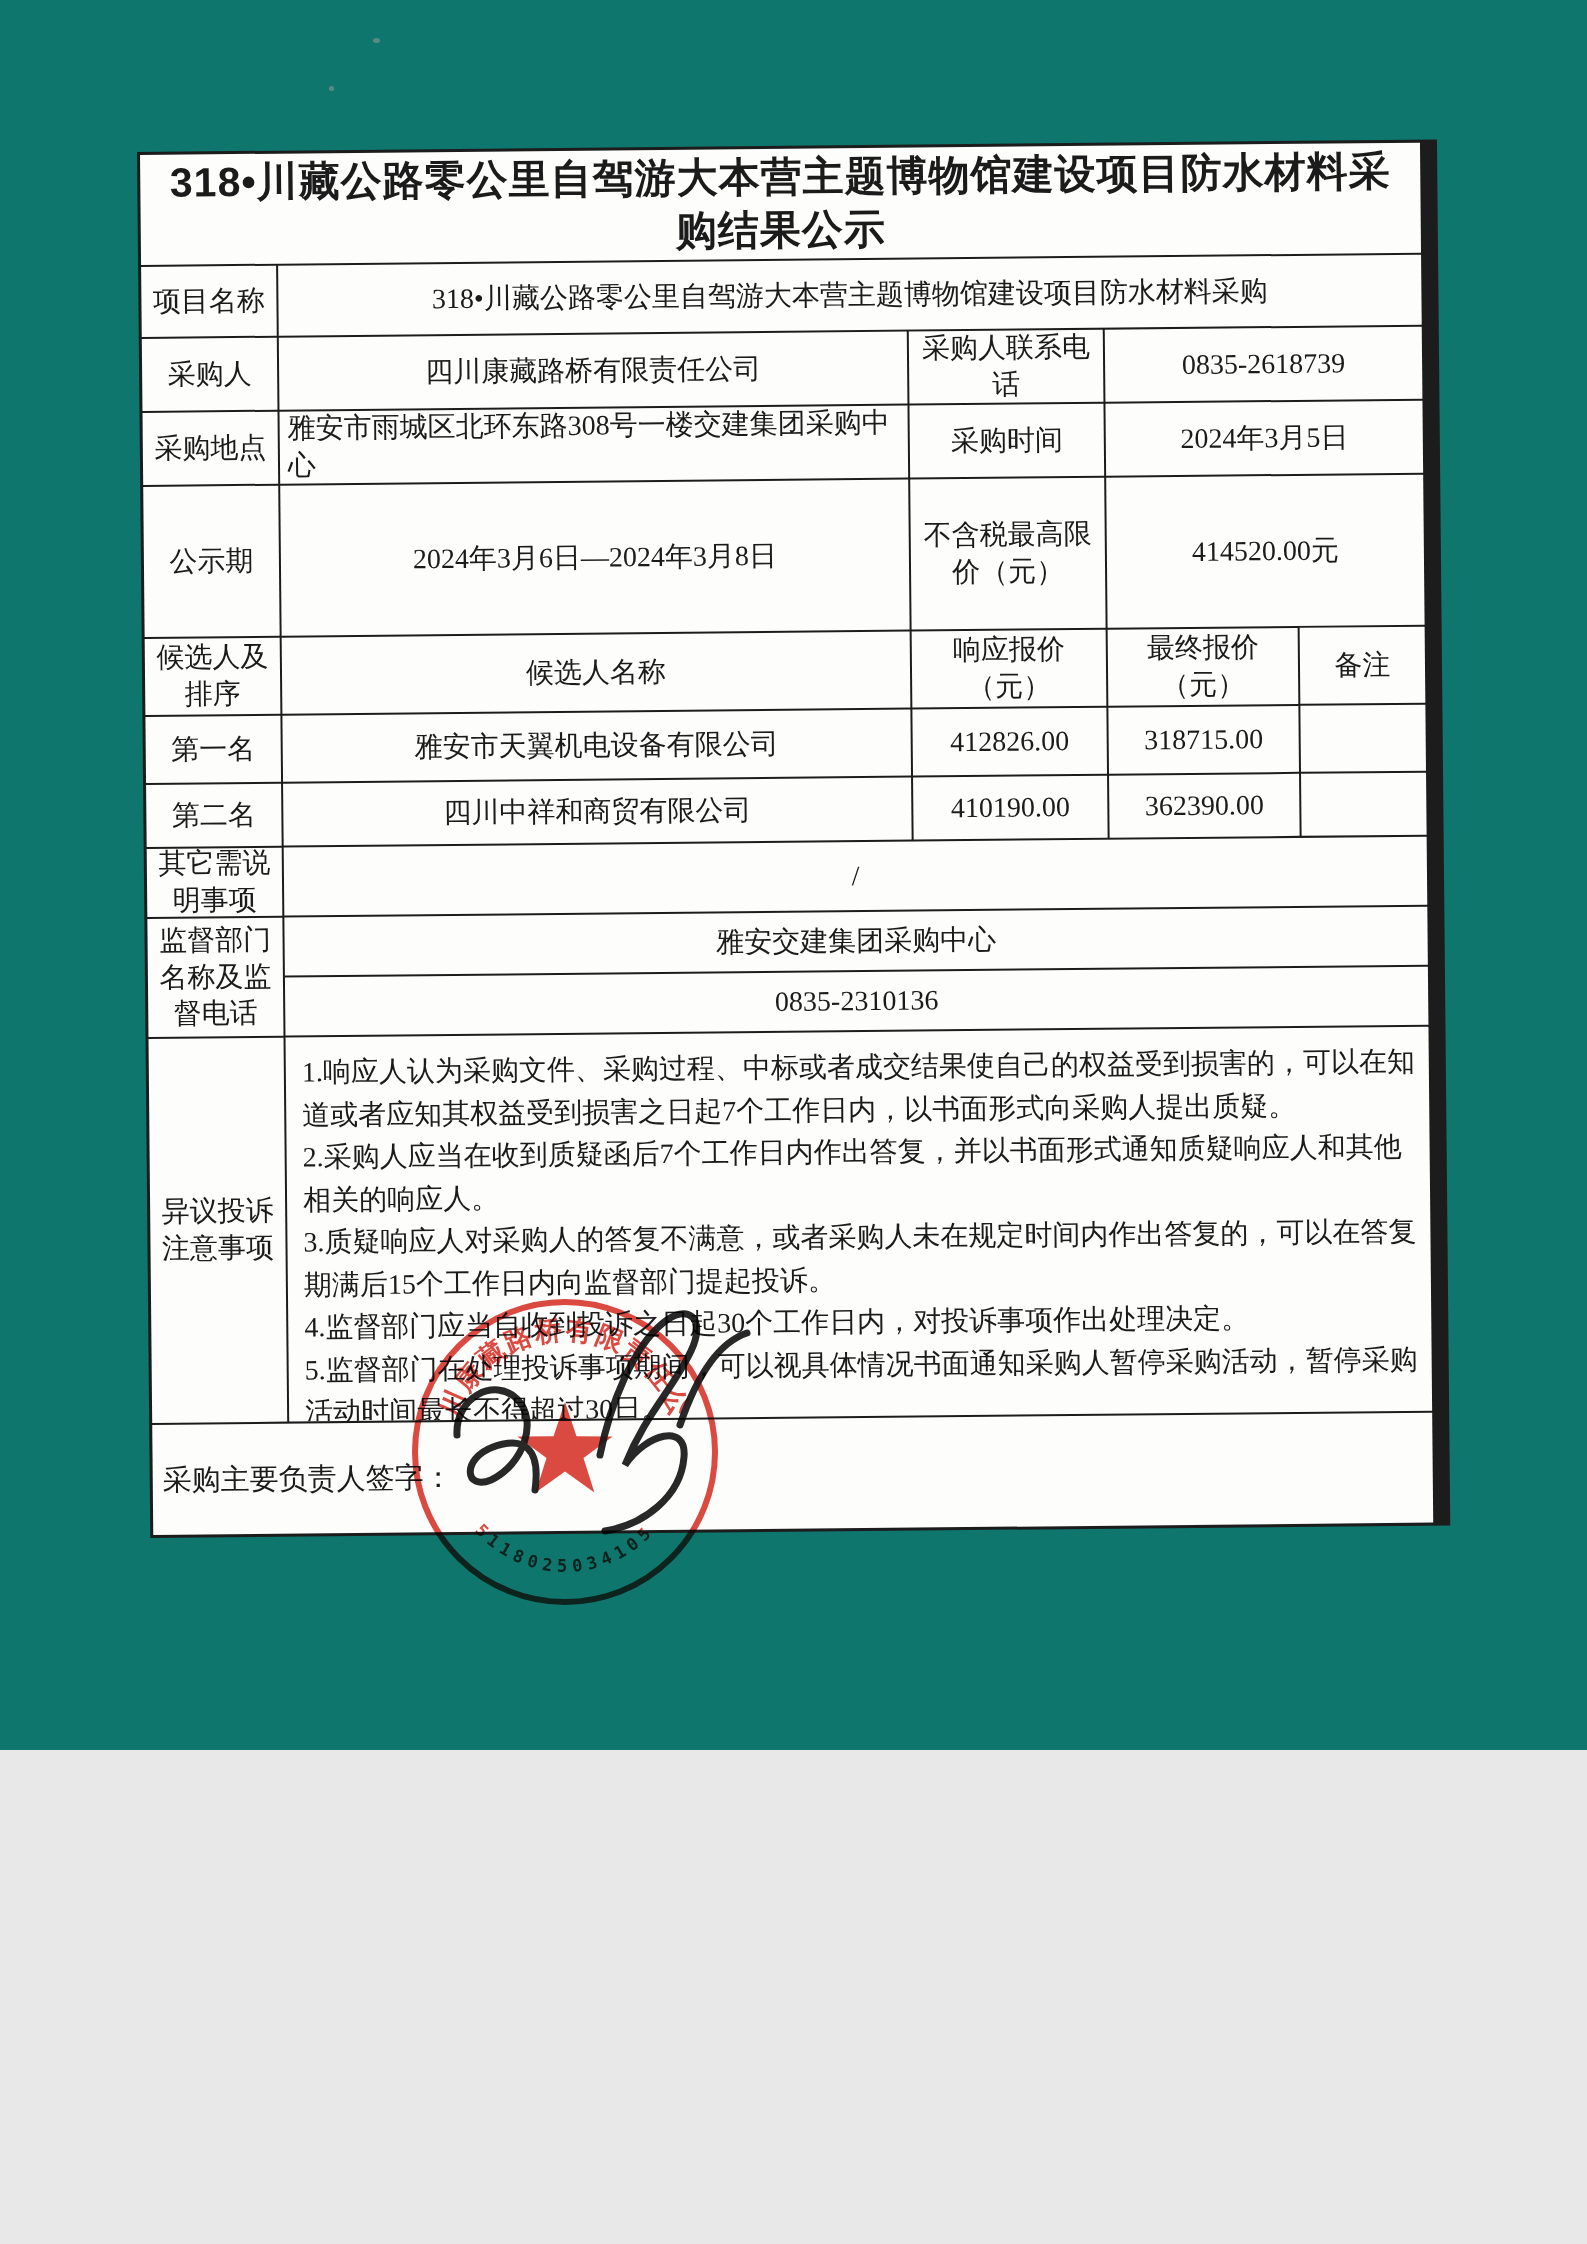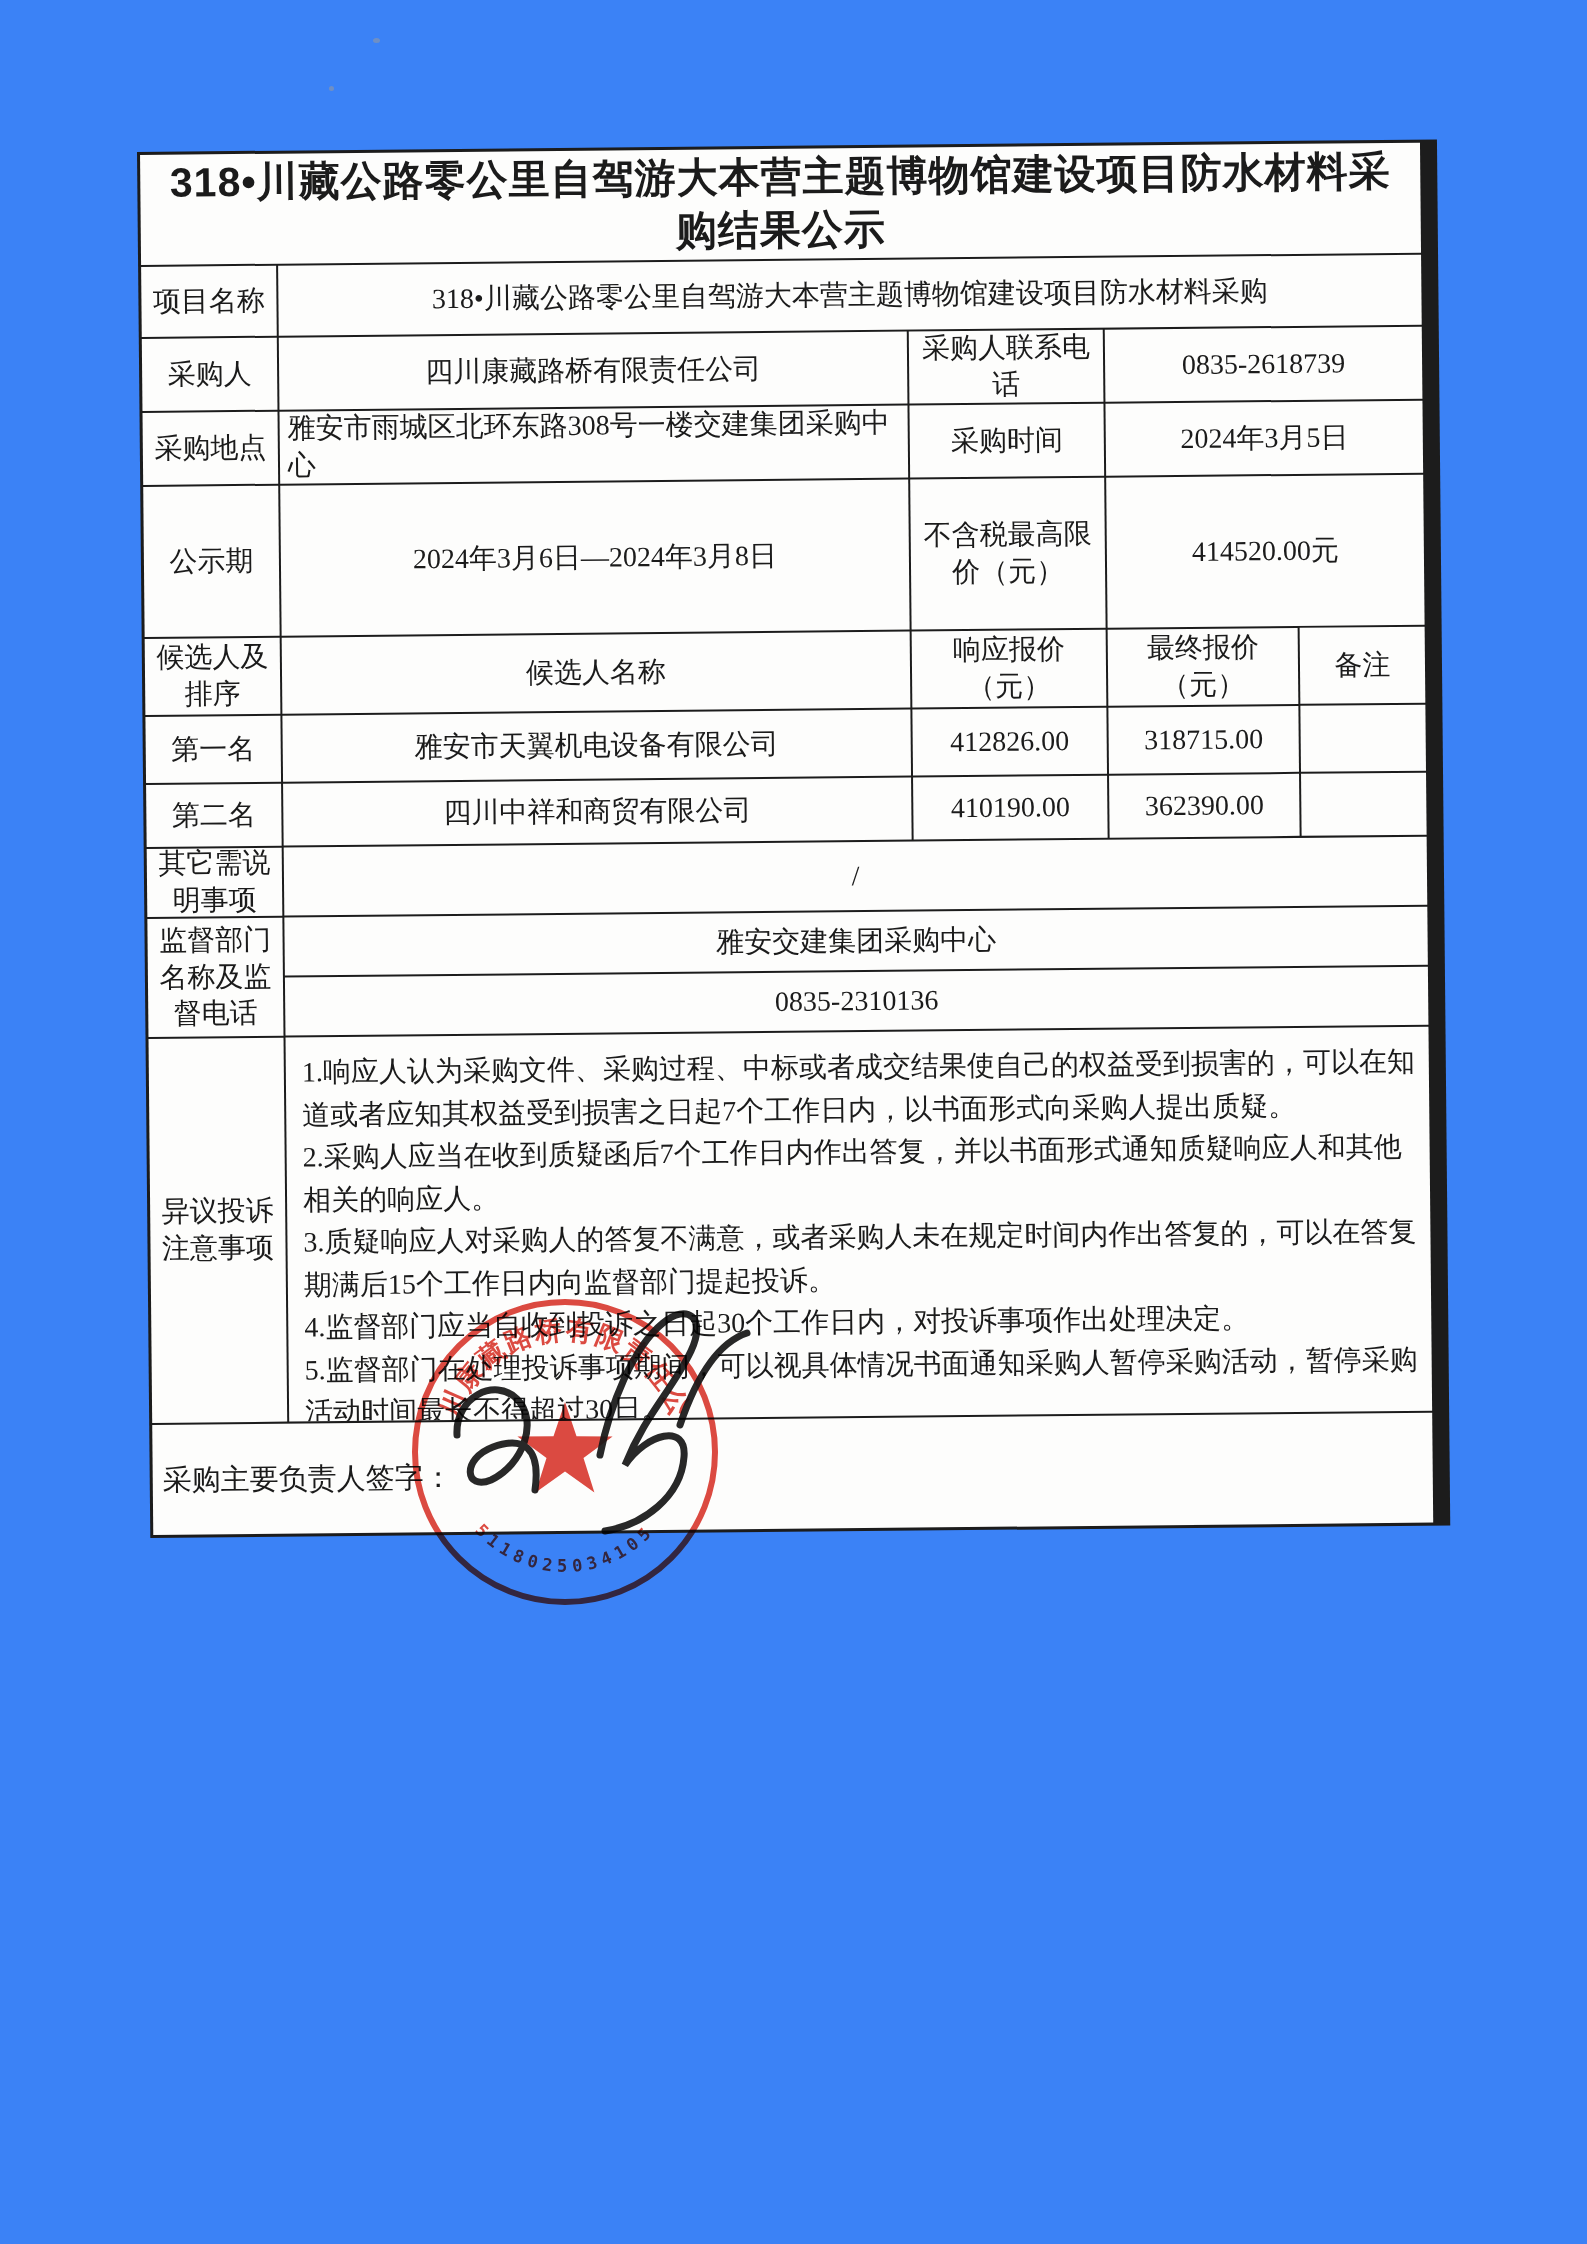--- a/index.html
+++ b/index.html
@@ -1,19 +1,19 @@
 <!DOCTYPE html>
 <html><head>
 <meta charset="utf-8">
 <style>
   html,body{margin:0;padding:0;background:#e8e8e8;}
   .page{
     position:relative;
-    width:1587px;height:2244px;
-    background:#3b82f6;
+    width:1587px;height:1750px;
+    background:#0f766e;
     overflow:hidden;
     font-family:"Liberation Serif","DejaVu Serif",serif;
     color:#1b1b1b;
   }
   .doc-table{
     position:absolute;
     left:137px;top:152px;
     width:1300px;
     display:grid;
     grid-template-columns:135px 628px 194px 190px 125px;

